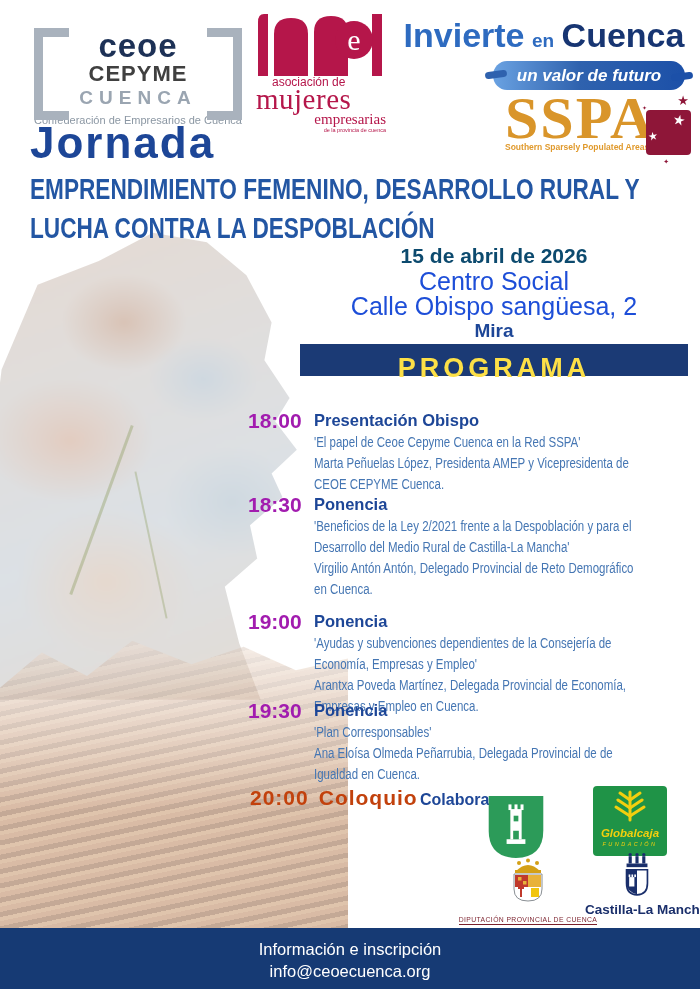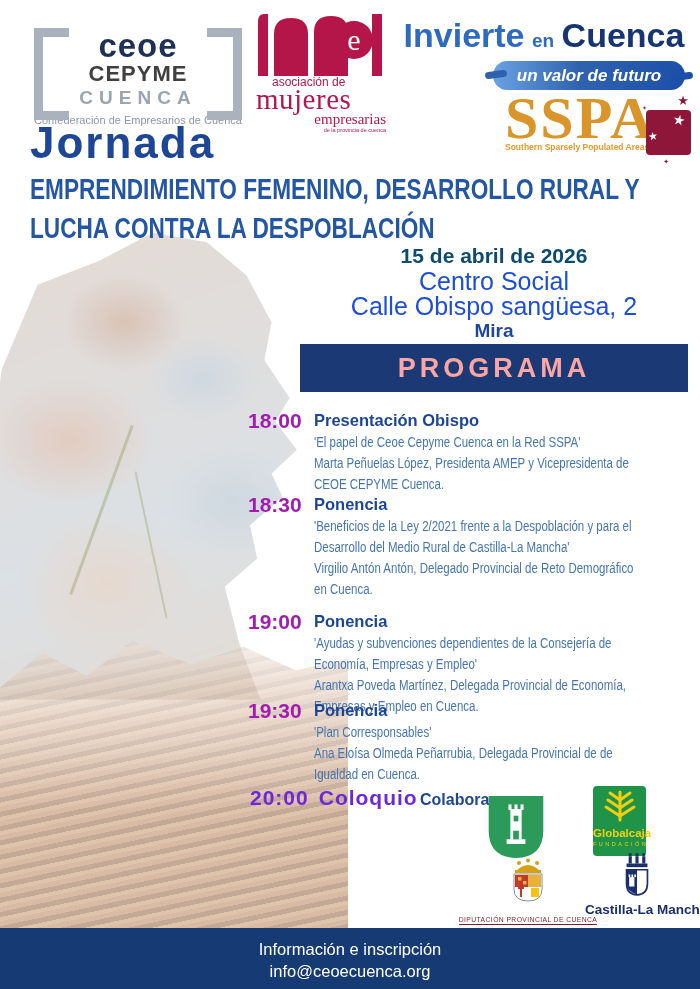--- a/index.html
+++ b/index.html
@@ -85,36 +85,36 @@
   .main-title{left:30px;top:170px;width:700px;color:#2356a3;font-weight:700;font-size:29px;line-height:39px;}
   .main-title .tline{display:inline-block;transform:scaleX(.78);transform-origin:left;white-space:nowrap;}
 
   
   .event{left:300px;top:243px;width:388px;text-align:center;color:#2f62ae;}
   .ev-date{font-weight:800;font-size:21px;line-height:26px;color:#0c4a6e;}
   .ev-venue,.ev-addr{font-size:25px;line-height:25px;color:#1d4ed8;}
   .ev-city{font-weight:800;font-size:19px;line-height:24px;color:#1d4697;}
 
   
-  .programa{left:300px;top:344px;width:388px;height:48px;background:#1b3a75;color:#fca5a5;
+  .programa{left:300px;top:344px;width:388px;height:32px;background:#1b3a75;color:#fde047;
     font-weight:800;font-size:27px;letter-spacing:4px;text-align:center;line-height:48px;}
 
   .sched{left:248px;width:446px;}
   .s-time{position:absolute;left:0;top:0;width:62px;font-weight:800;font-size:21px;color:#a21caf;}
   .s-content{position:absolute;left:66px;top:0;width:380px;}
   .s-title{font-weight:800;font-size:16.5px;color:#1d4697;line-height:23px;}
   .s-body{font-size:14px;line-height:21px;color:#4576b3;white-space:pre-line;width:460px;transform:scaleX(.82);transform-origin:left;}
 
-  .closing{left:250px;top:786px;font-weight:800;font-size:21px;color:#6d28d9;letter-spacing:1px;}
+  .closing{left:250px;top:786px;font-weight:800;font-size:21px;color:#c2410c;letter-spacing:1px;}
   .closing .c-label{margin-left:10px;}
   .colab-head{left:420px;top:791px;font-weight:800;font-size:16px;color:#1d4697;}
 
   
   .mira-logo{left:487px;top:795px;width:58px;height:64px;}
-  .glob-logo{left:593px;top:786px;width:53px;height:70px;background:#1f9347;border-radius:4px;text-align:center;padding-top:2px;box-sizing:border-box;}
+  .glob-logo{left:593px;top:786px;width:74px;height:70px;background:#1f9347;border-radius:4px;text-align:center;padding-top:2px;box-sizing:border-box;font-style:italic;}
   .glob-name{color:#f2cf0e;font-weight:700;font-size:11.5px;line-height:13px;margin-top:1px;}
   .glob-sub{color:#f2cf0e;font-size:5.5px;letter-spacing:2.5px;line-height:9px;}
   .dip-logo{left:448px;top:858px;width:160px;text-align:center;}
   .dip-label{font-size:6.8px;color:#7a1f2b;letter-spacing:.4px;border-bottom:1px solid #7a1f2b;padding-bottom:1px;display:inline-block;white-space:nowrap;}
   .clm-logo{left:585px;top:852px;width:104px;text-align:center;}
   .clm-label{font-weight:800;font-size:13.5px;color:#1a2f6b;white-space:nowrap;}
 
   
   .footer{left:0;top:928px;width:700px;height:61px;background:#163a74;color:#fff;text-align:center;}
   .f1{font-size:16.5px;line-height:20px;margin-top:11px;}

